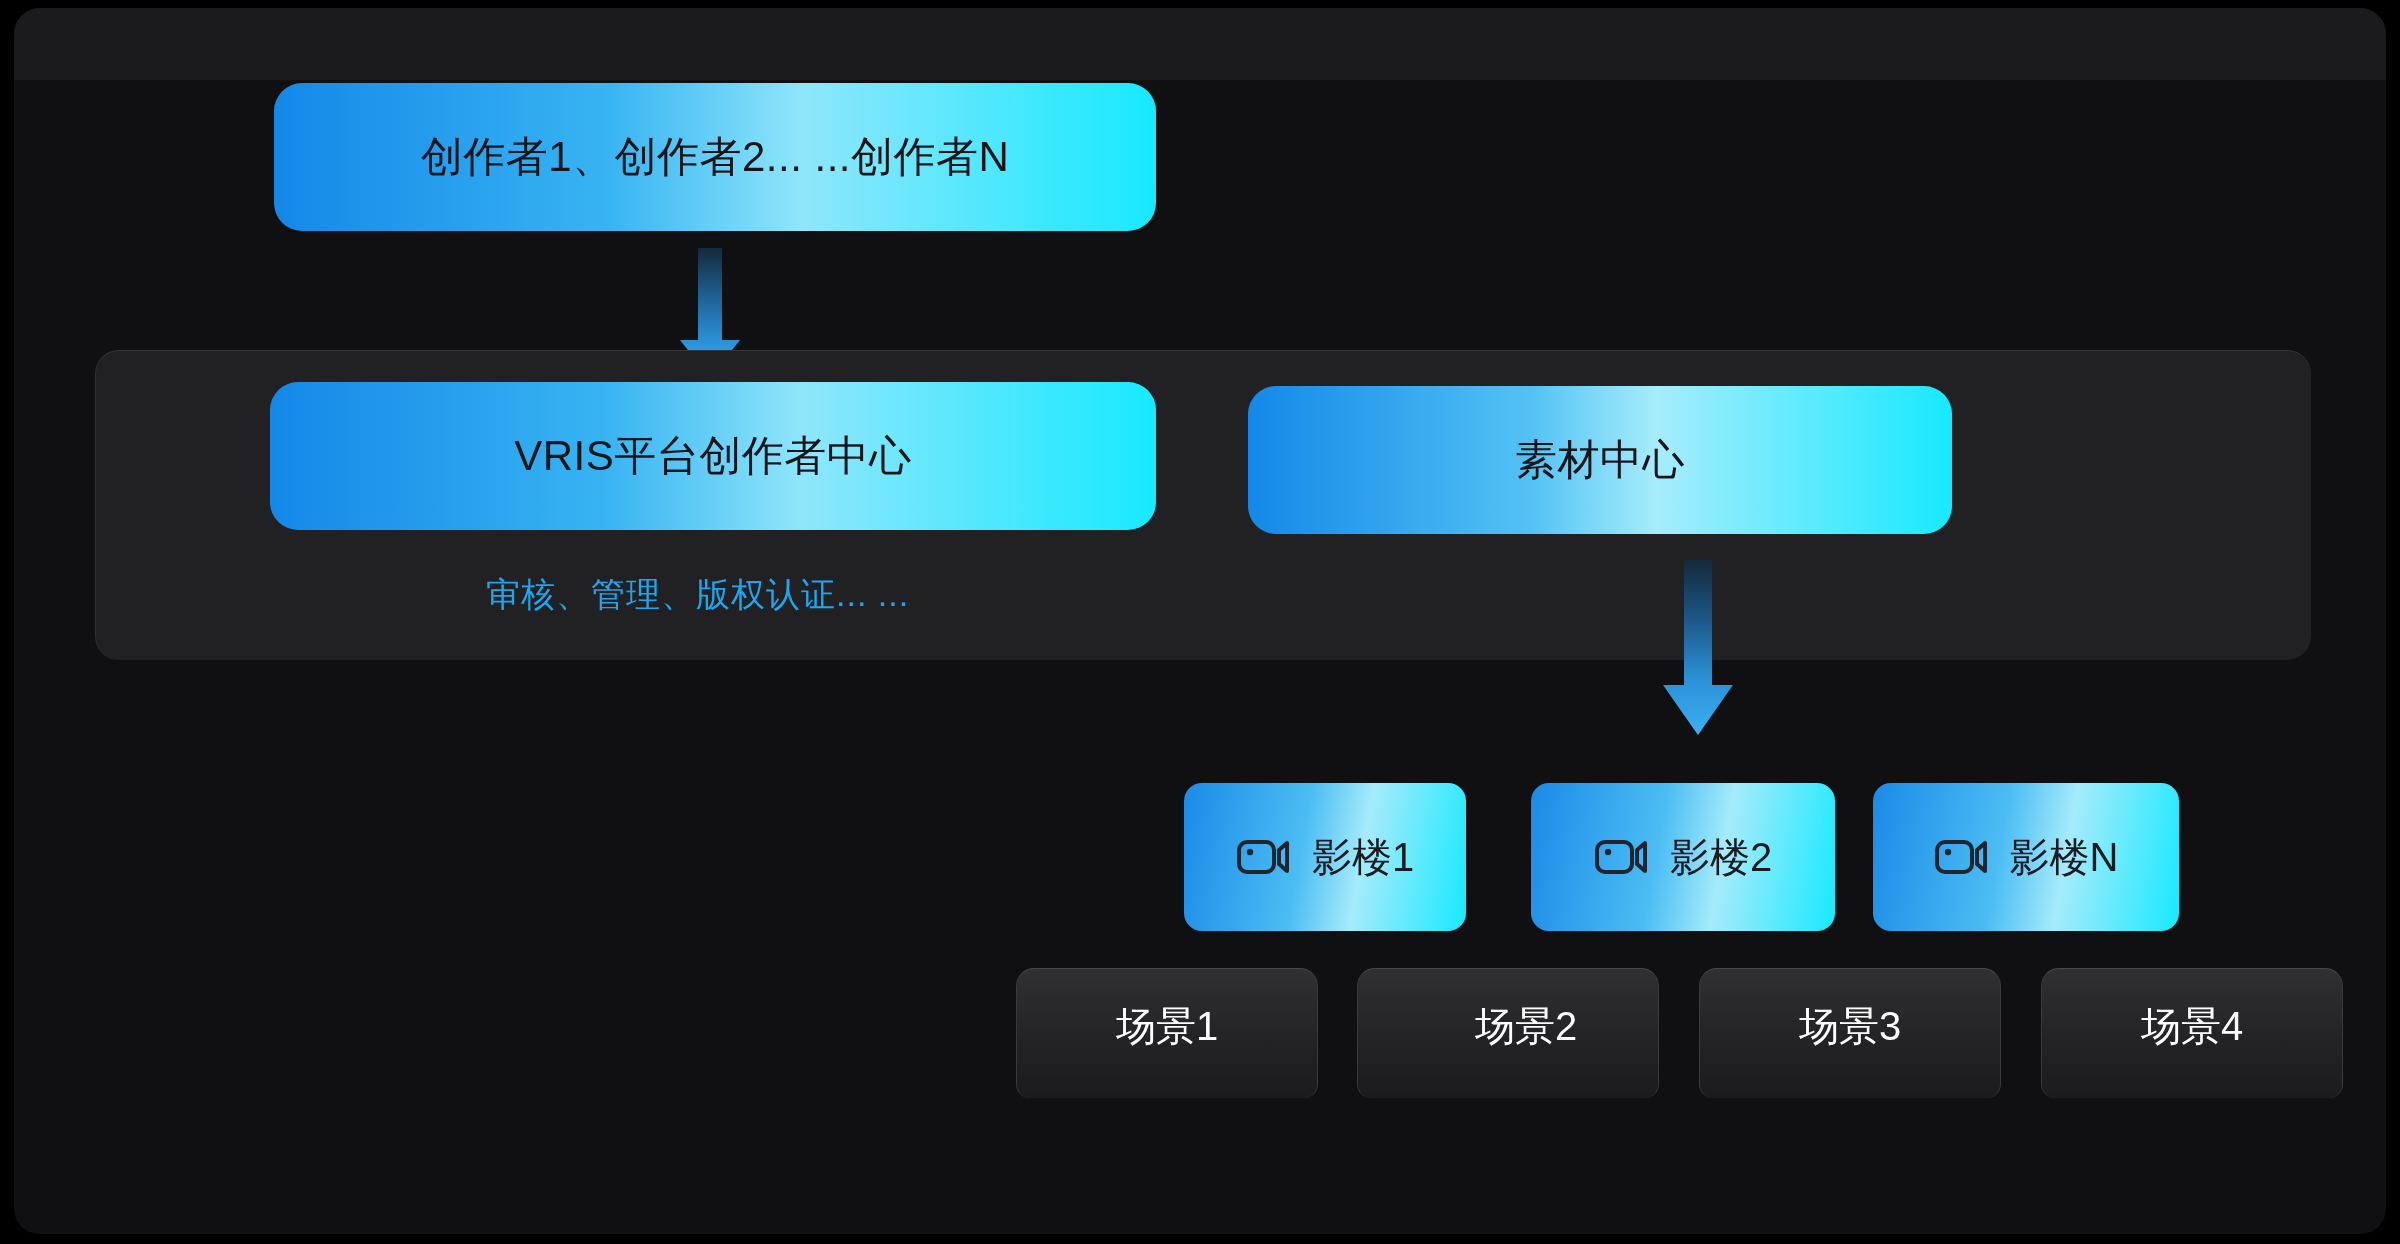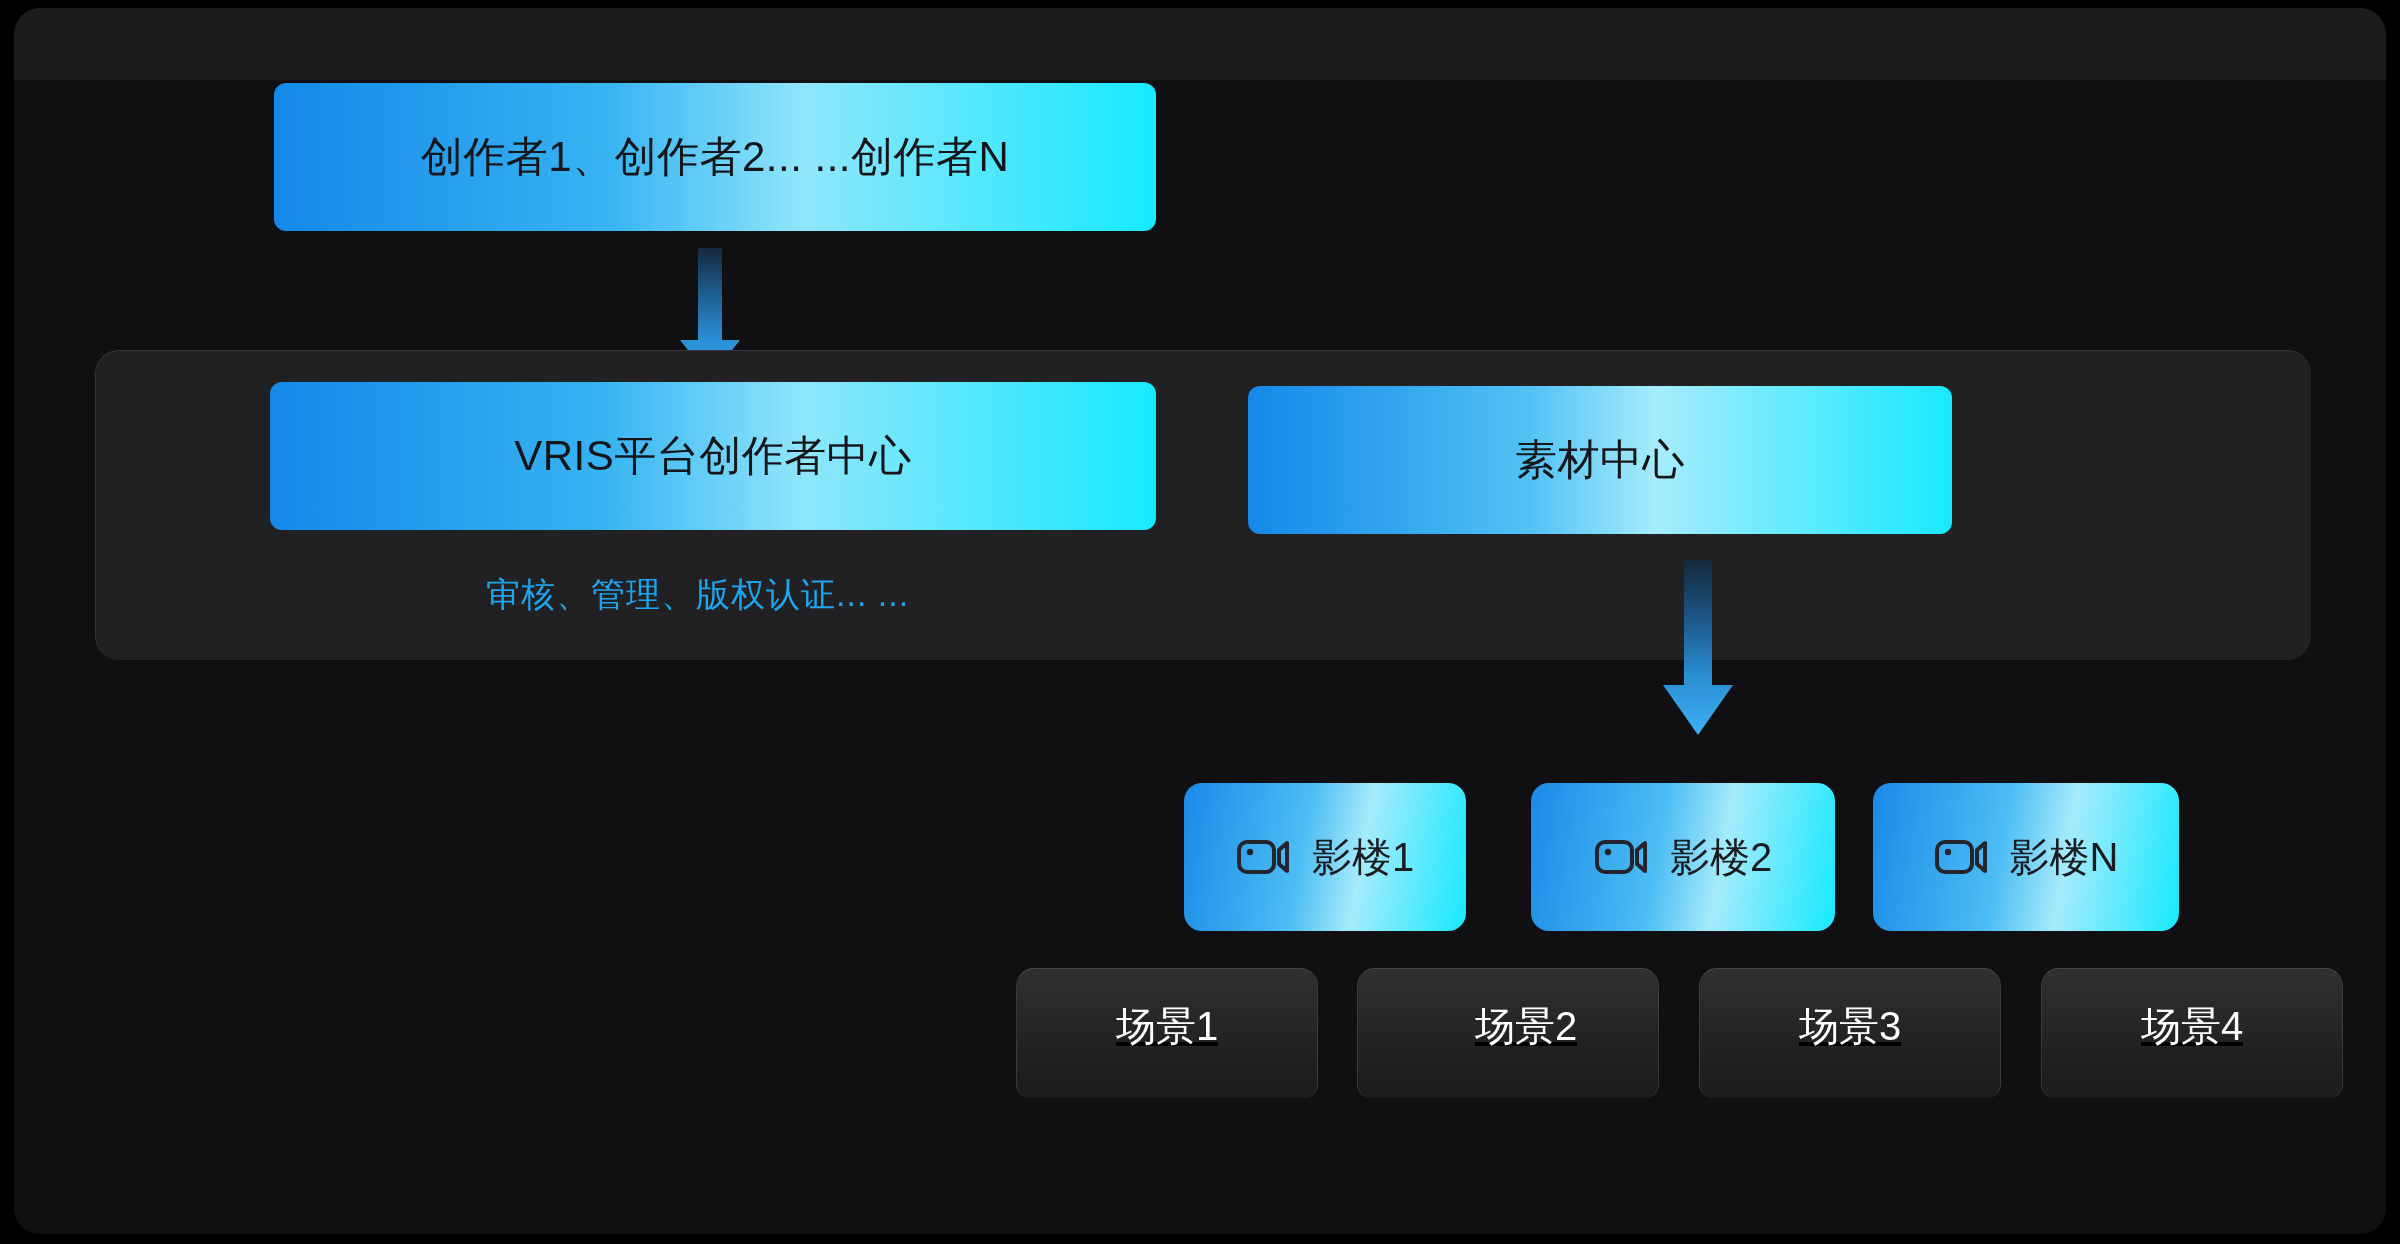--- a/index.html
+++ b/index.html
@@ -59,21 +59,21 @@
     border-radius: 24px;
     background: #212123;
     border-top: 1px solid #35353a;
     border-left: 1px solid #303035;
     box-sizing: border-box;
   }
 
   
   .grad-box {
     position: absolute;
-    border-radius: 12px;
+    border-radius: 28px;
     background: linear-gradient(90deg, #1488e8 0%, #38b4f2 38%, #8fe6fb 60%, #17e9ff 100%);
     display: flex;
     align-items: center;
     justify-content: center;
     color: #15151a;
     box-sizing: border-box;
   }
   .grad-box .label {
     font-size: 42px;
     font-weight: 400;
@@ -165,21 +165,20 @@
     border-radius: 18px 18px 14px 14px;
     background: linear-gradient(180deg, #303032 0%, #232325 55%, #1b1b1d 100%);
     border-top: 1px solid #48484c;
     border-left: 1px solid #3a3a3e;
     border-right: 1px solid #3a3a3e;
     display: flex;
     align-items: center;
     justify-content: center;
     box-sizing: border-box;
     overflow: hidden;
-    text-decoration: underline;
   }
   .scene-box .sc-label {
     font-size: 40px;
     color: #ffffff;
     white-space: nowrap;
     line-height: 1;
     position: relative;
     top: -8px;
   }
   #scene-1 { left: 1016px; top: 968px; width: 302px; }

